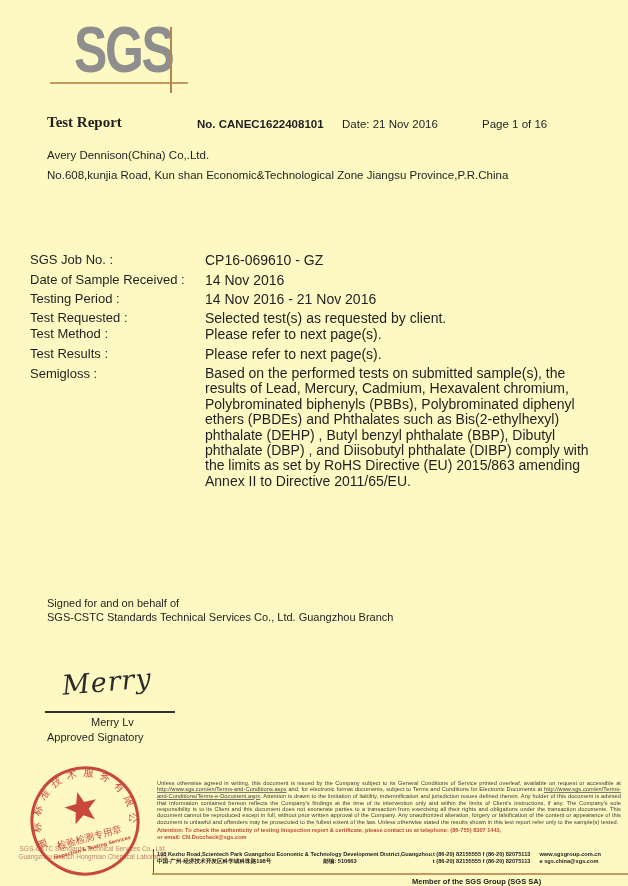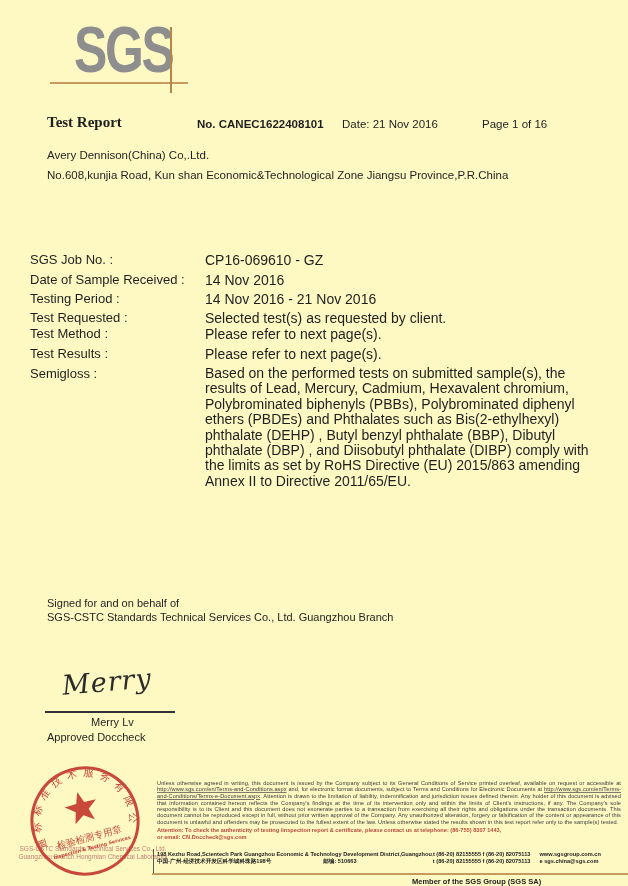--- a/index.html
+++ b/index.html
@@ -119,21 +119,21 @@
   <div class="abs f-value row-results-v">Please refer to next page(s).</div>
 
   <div class="abs f-label row-concl-l">Semigloss :</div>
   <div class="abs f-value row-concl-v">Based on the performed tests on submitted sample(s), the results of Lead, Mercury, Cadmium, Hexavalent chromium, Polybrominated biphenyls (PBBs), Polybrominated diphenyl ethers (PBDEs) and Phthalates such as Bis(2-ethylhexyl) phthalate (DEHP) , Butyl benzyl phthalate (BBP), Dibutyl phthalate (DBP) , and Diisobutyl phthalate (DIBP) comply with the limits as set by RoHS Directive (EU) 2015/863 amending Annex II to Directive 2011/65/EU.</div>
 
   <div class="abs signed1">Signed for and on behalf of</div>
   <div class="abs signed2">SGS-CSTC Standards Technical Services Co., Ltd. Guangzhou Branch</div>
   <div class="abs handwriting">Merry</div>
   <div class="abs sig-line"></div>
   <div class="abs sig-name">Merry Lv</div>
-  <div class="abs sig-role">Approved Doccheck</div>
+  <div class="abs sig-role">Approved Signatory</div>
 
   <div class="abs stamp-company">
     <div>SGS-CSTC Standards Technical Services Co., Ltd.</div>
     <div>Guangzhou Branch Hongmian Chemical Laboratory</div>
   </div>
 
   <svg class="abs stamp-svg" width="118" height="118" viewBox="0 0 118 118">
     <circle cx="59" cy="59" r="53" fill="none" stroke="#c43a2e" stroke-width="3"></circle>
     <path id="stampArc" d="M16.7,74.4 A45,45 0 1 1 101.3,74.4" fill="none"></path>
     <text font-size="10.5" letter-spacing="5.5" fill="#c43a2e" font-family="DejaVu Sans, sans-serif">

